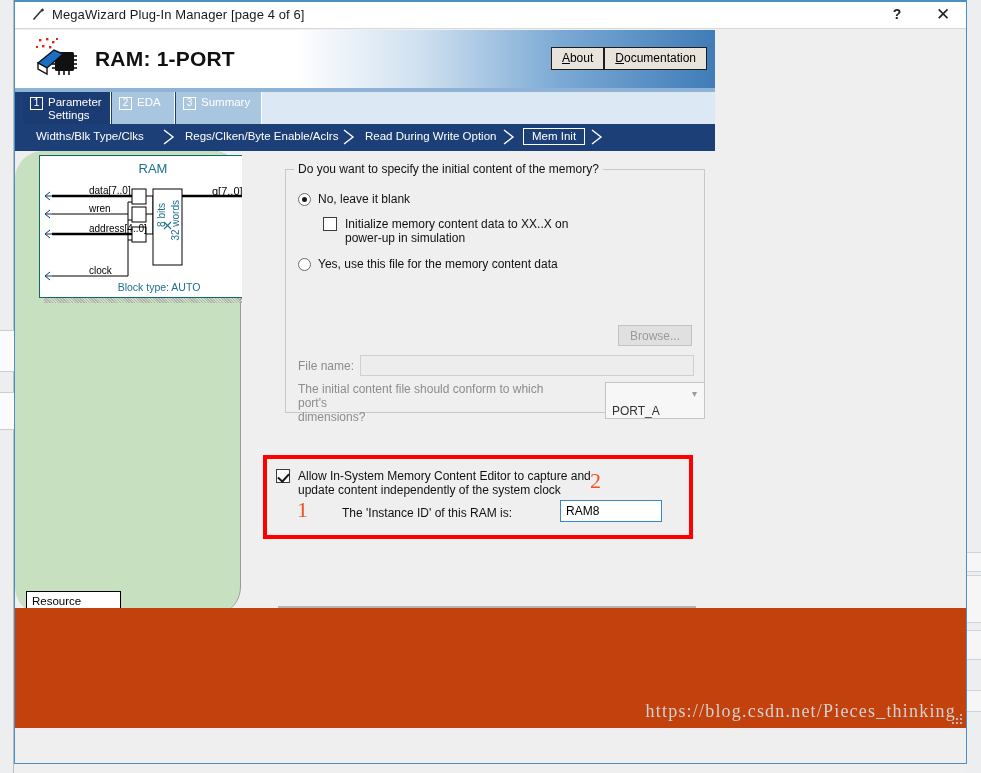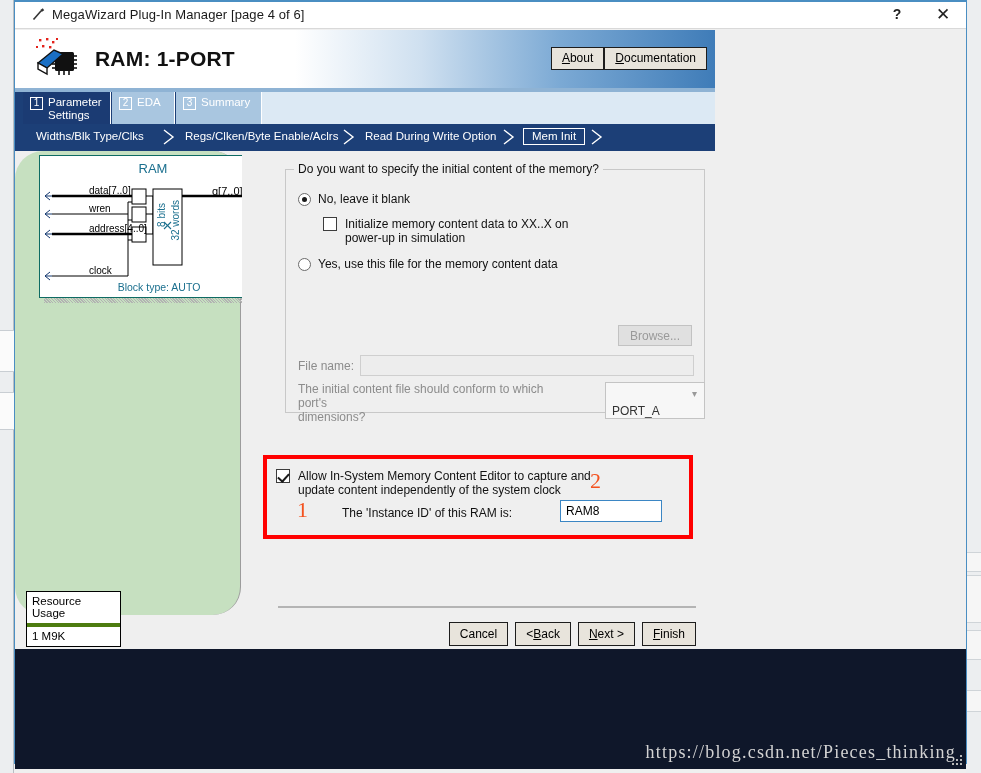--- a/index.html
+++ b/index.html
@@ -208,21 +208,21 @@
   #footer-rule { position:absolute; left:36px; top:455px; width:418px; height:2px; background:#b4b4b4; }
   #footer-btns { position:absolute; left:36px; top:471px; width:418px; height:24px; display:flex; justify-content:flex-end; gap:7px; }
   .wiz-btn {
     background:#e8e4dc; border:1px solid #1d1d1d; height:24px; min-width:54px;
     display:flex; align-items:center; justify-content:center;
     font-size:12px; color:#000; padding:0 10px; cursor:default;
   }
   .wiz-btn u { text-decoration:underline; }
 
   
-  #lower-blank { position:absolute; left:0; top:649px; width:951px; height:120px; background:#0f172a; }
+  #lower-blank { position:absolute; left:0; top:608px; width:951px; height:120px; background:#c2410c; }
   #watermark {
     position:absolute; right:10px; bottom:6px;
     font-family:"Liberation Serif", serif; font-size:18px;
     color:#d2d2d2; letter-spacing:1.2px; white-space:nowrap;
   }
   #resize-grip { position:absolute; right:3px; bottom:3px; width:12px; height:12px; }
 </style>
 </head>
 <body>
 

